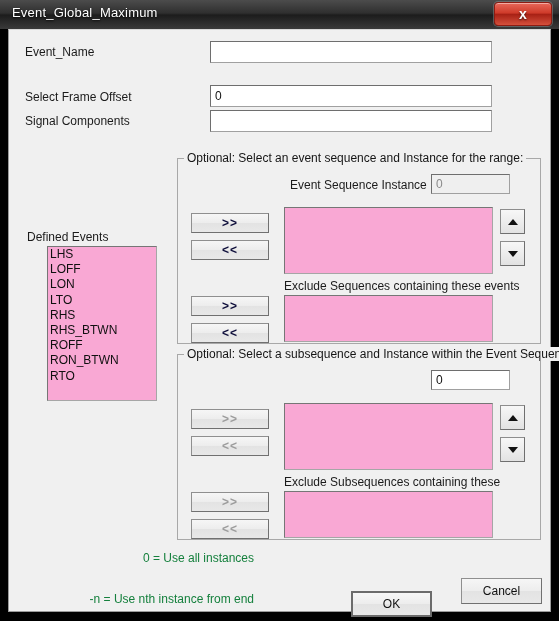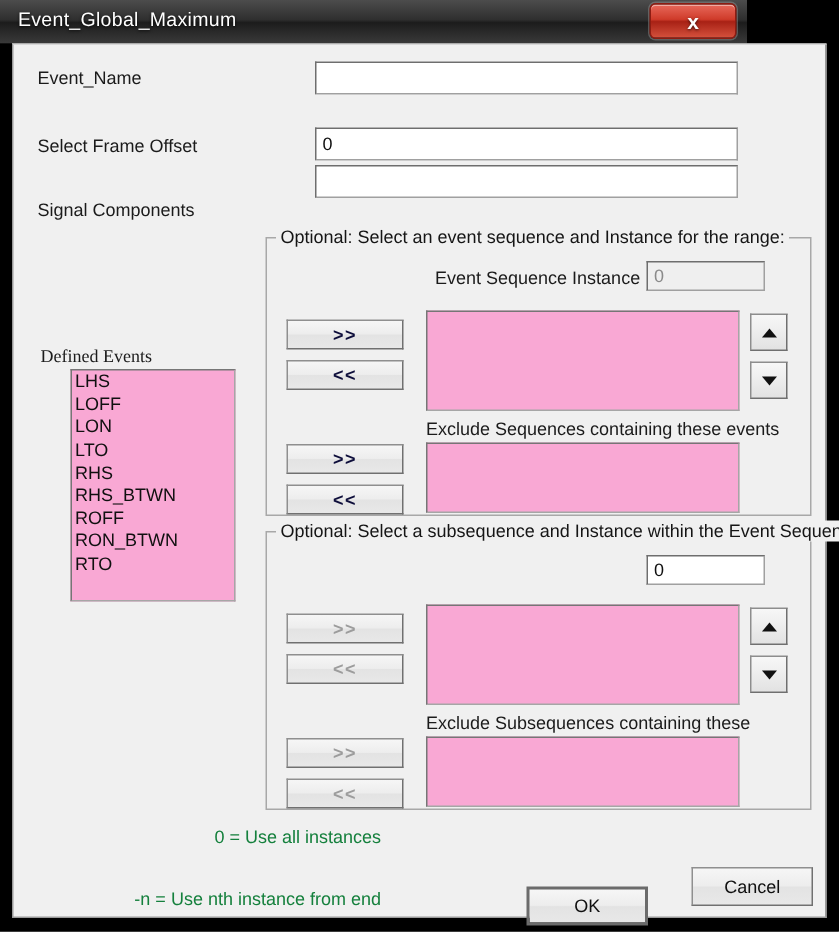--- a/index.html
+++ b/index.html
@@ -8,21 +8,21 @@
     background:#000;
     font-family:"Liberation Sans","DejaVu Sans",sans-serif;
     -webkit-font-smoothing:antialiased;
   }
   .window{
     position:absolute;left:0;top:0;width:559px;height:621px;
     box-sizing:border-box;
   }
   
   .titlebar{
-    position:absolute;left:0;top:0;width:498px;height:29px;
+    position:absolute;left:0;top:0;width:559px;height:29px;
     background:linear-gradient(to bottom,#4c4c4c 0%,#2f2f2f 45%,#1c1c1c 52%,#3a3a3a 100%);
     border-bottom:1px solid #0a0a0a;
   }
   .title-text{
     position:absolute;left:12px;top:5px;
     color:#ffffff;font-size:13px;letter-spacing:.2px;
     text-shadow:0 1px 2px rgba(0,0,0,.85);
     white-space:nowrap;
   }
   .close-btn{
@@ -143,24 +143,24 @@
   <div class="shadow-bottom"></div>
 
   <div class="client">
 
     <div class="lbl" style="left:16px;top:15px;">Event_Name</div>
     <div class="textfield" style="left:201px;top:11px;width:282px;height:22px;"></div>
 
     <div class="lbl" style="left:16px;top:60px;">Select Frame Offset</div>
     <div class="textfield" style="left:201px;top:55px;width:282px;height:22px;">0</div>
 
-    <div class="lbl" style="left:16px;top:103px;">Signal Components</div>
+    <div class="lbl" style="left:16px;top:84px;">Signal Components</div>
     <div class="textfield" style="left:201px;top:80px;width:282px;height:22px;"></div>
 
-    <div class="lbl" style="left:18px;top:200px;font-family:Liberation Serif, serif;">Defined Events</div>
+    <div class="lbl" style="left:18px;top:200px;">Defined Events</div>
     <div class="listbox" style="left:38px;top:216px;width:110px;height:155px;">
         <div class="item">LHS</div>
         <div class="item">LOFF</div>
         <div class="item">LON</div>
         <div class="item">LTO</div>
         <div class="item">RHS</div>
         <div class="item">RHS_BTWN</div>
         <div class="item">ROFF</div>
         <div class="item">RON_BTWN</div>
         <div class="item">RTO</div>

